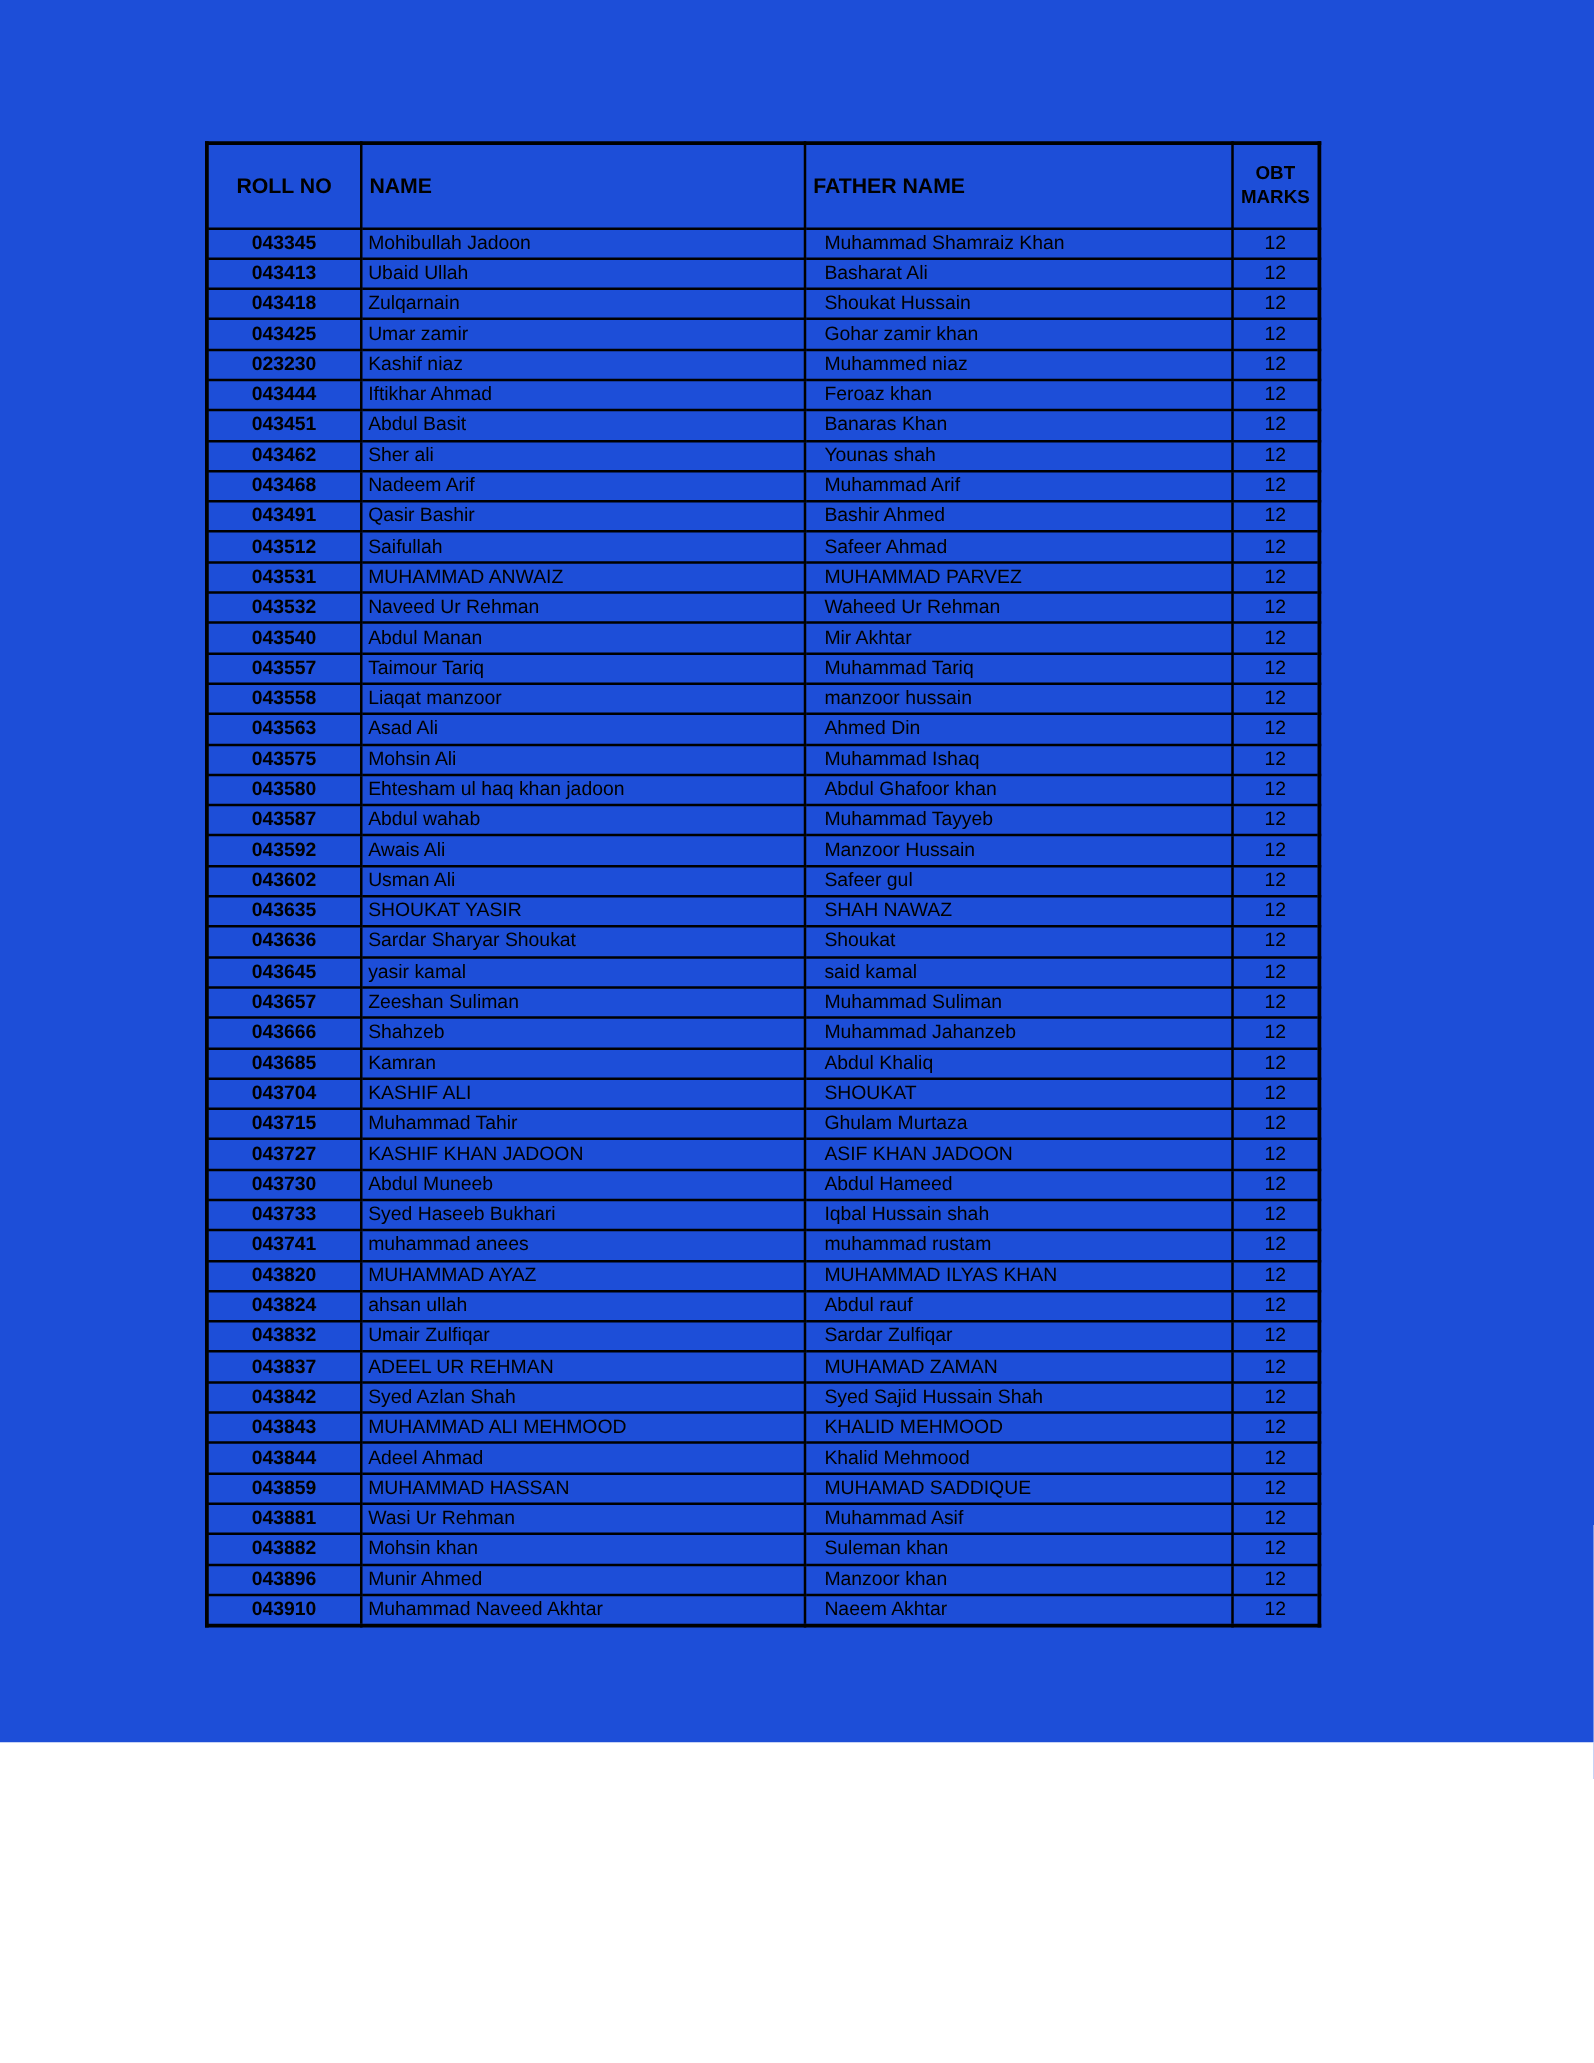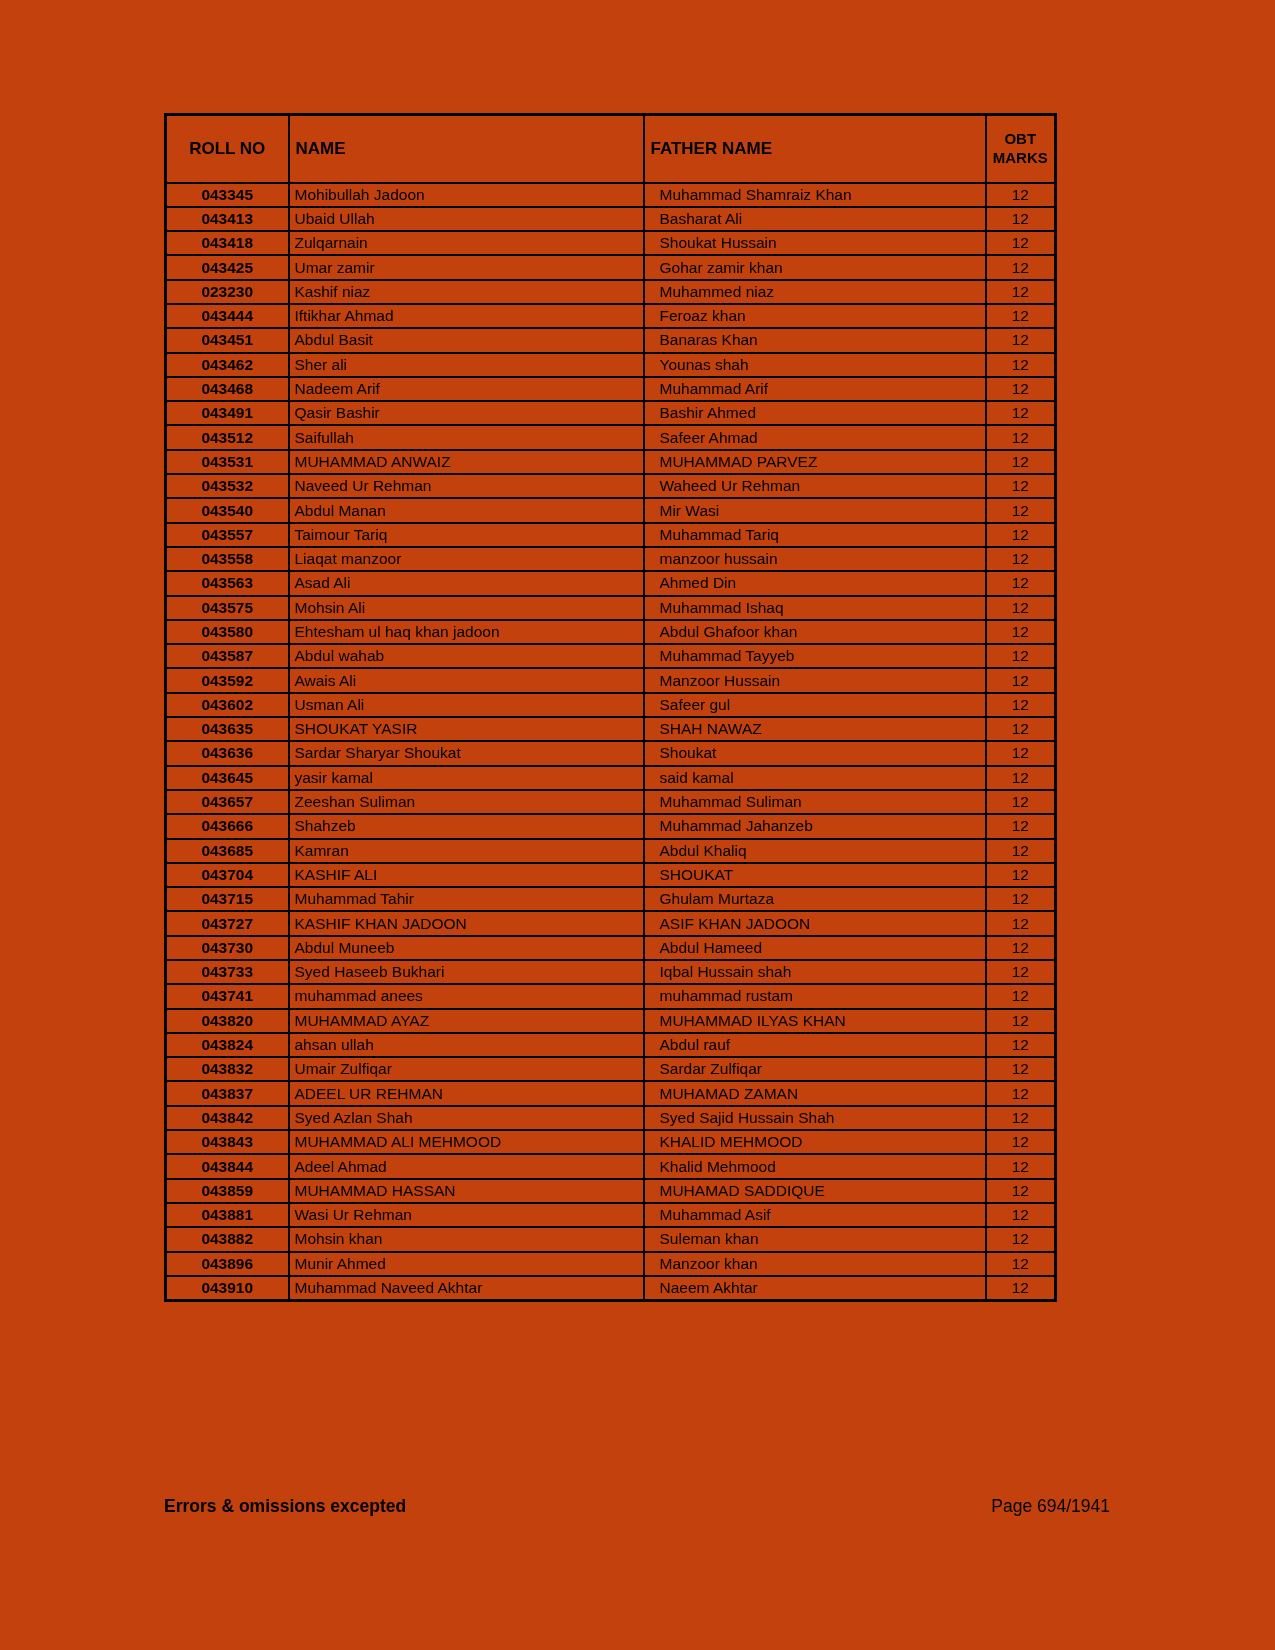--- a/index.html
+++ b/index.html
@@ -1,21 +1,21 @@
 <!DOCTYPE html>
 <html><head>
 <meta charset="utf-8">
 <style>
   * { margin: 0; padding: 0; box-sizing: border-box; }
   html, body { background: #ffffff; }
   .page {
     position: relative;
     width: 1275px;
-    height: 1650px;
-    background: #c2410c;
+    height: 1394px;
+    background: #1d4ed8;
     font-family: "Liberation Sans", sans-serif;
     color: #000000;
     overflow: hidden;
   }
   table.results {
     position: absolute;
     left: 164px;
     top: 113px;
     width: 890px;
     border-collapse: collapse;
@@ -161,21 +161,21 @@
     </tr>
         <tr>
       <td class="cell-roll">043532</td>
       <td class="cell-name">Naveed Ur Rehman</td>
       <td class="cell-father">Waheed Ur Rehman</td>
       <td class="cell-marks">12</td>
     </tr>
         <tr>
       <td class="cell-roll">043540</td>
       <td class="cell-name">Abdul Manan</td>
-      <td class="cell-father">Mir Wasi</td>
+      <td class="cell-father">Mir Akhtar</td>
       <td class="cell-marks">12</td>
     </tr>
         <tr>
       <td class="cell-roll">043557</td>
       <td class="cell-name">Taimour Tariq</td>
       <td class="cell-father">Muhammad Tariq</td>
       <td class="cell-marks">12</td>
     </tr>
         <tr>
       <td class="cell-roll">043558</td>

